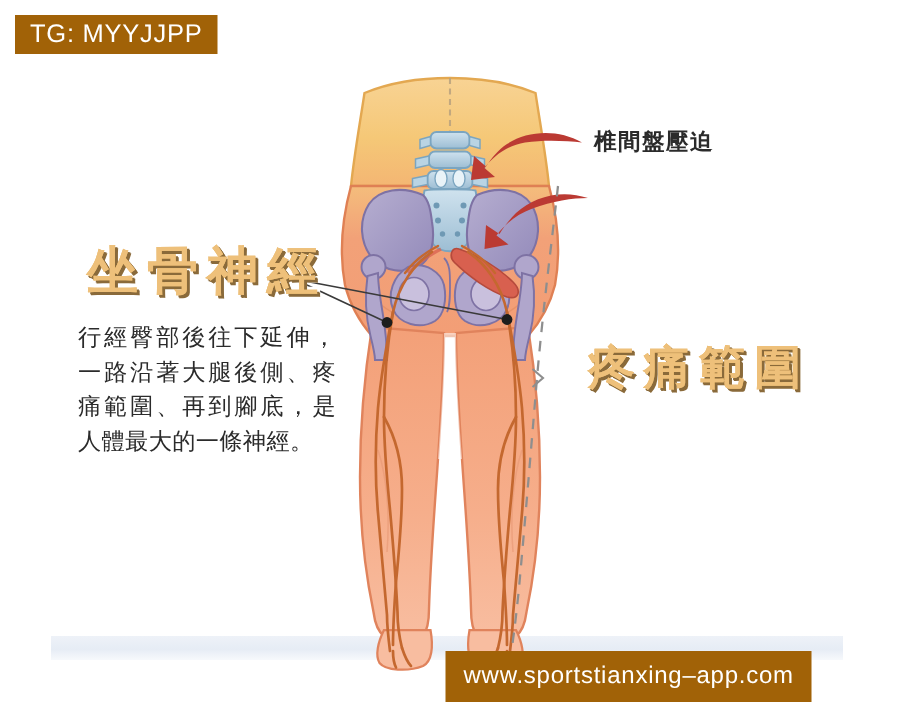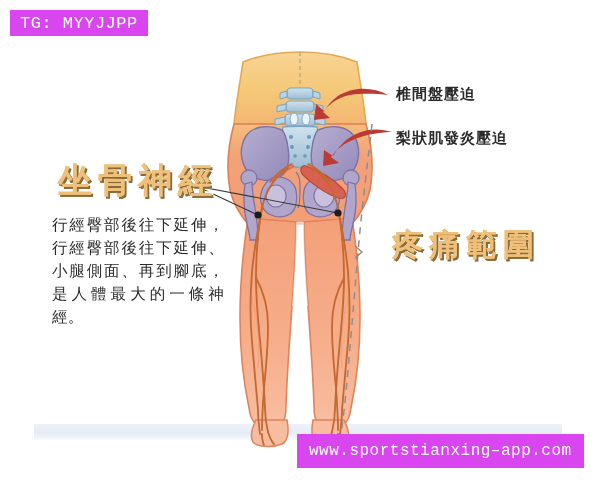--- a/index.html
+++ b/index.html
@@ -14,23 +14,23 @@
     position: relative;
     width: 600px;
     height: 480px;
     overflow: hidden;
     background: #ffffff;
   }
 
   
   .watermark {
     position: absolute;
-    background: #d946ef;
+    background: #a16207;
     color: #ffffff;
-    font-family: Liberation Mono, monospace;
+    font-family: Liberation Sans, sans-serif;
     letter-spacing: 0.5px;
     display: flex;
     align-items: center;
     white-space: nowrap;
   }
   #wm-top {
     left: 10px;
     top: 10px;
     height: 26px;
     padding: 0 10px;
@@ -293,26 +293,25 @@
     </g>
     <circle cx="258" cy="215" r="3.6" fill="#1d1d1d"></circle>
     <circle cx="338" cy="213" r="3.6" fill="#1d1d1d"></circle>
   </svg>
 
   <div id="title-sciatic-wrap">
     <div class="heading-outline cjk">坐骨神經</div>
     <div class="heading-inner cjk">坐骨神經</div>
   </div>
 
-  <div id="desc-sciatic" class="cjk">行經臀部後往下延伸，行經臀部後往下延伸、小腿側面、再到腳底，是人體最大的一條神經。</div>
+  <div id="desc-sciatic" class="cjk">行經臀部後往下延伸，一路沿著大腿後側、疼痛範圍、再到腳底，是人體最大的一條神經。</div>
 
   <div id="title-pain-wrap">
     <div class="heading-outline cjk">疼痛範圍</div>
     <div class="heading-inner cjk">疼痛範圍</div>
   </div>
 
   <div id="label-disc" class="callout-label cjk">椎間盤壓迫</div>
-  <div id="label-piriformis" class="callout-label cjk">梨狀肌發炎壓迫</div>
 
   <div id="wm-top" class="watermark">TG: MYYJJPP</div>
   <div id="wm-bottom" class="watermark">www.sportstianxing–app.com</div>
 
 </div>
 
 </body></html>

